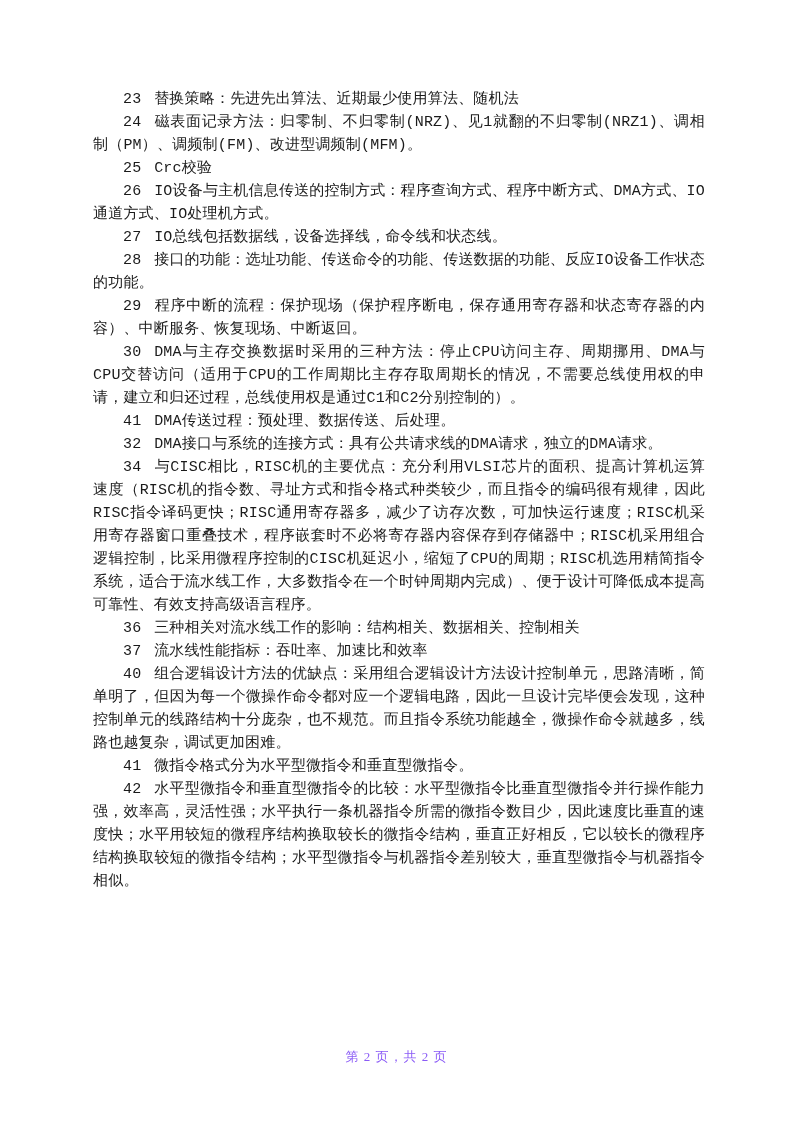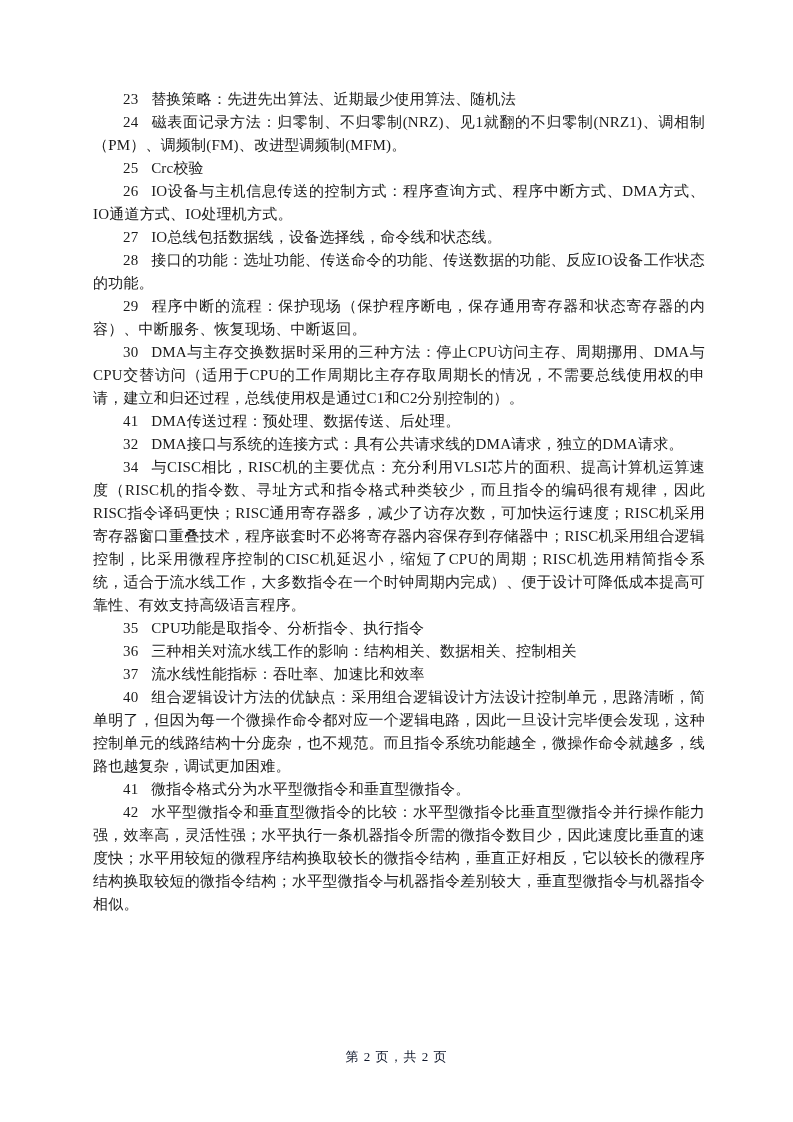--- a/index.html
+++ b/index.html
@@ -21,20 +21,21 @@
     width: 793px;
     height: 1122px;
     background: #ffffff;
     overflow: hidden;
   }
   .content {
     position: absolute;
     left: 93px;
     top: 88px;
     width: 612px;
+    font-family: Liberation Mono, monospace;
   }
   .para {
     margin: 0;
     font-size: 15px;
     line-height: 23px;
     text-align: justify;
     text-indent: 2em;
     letter-spacing: 0.2px;
   }
   .num {
@@ -43,41 +44,40 @@
     margin-right: 0.85em;
   }
   .footer {
     position: absolute;
     left: 0;
     top: 1048px;
     width: 793px;
     text-align: center;
     font-size: 13px;
     line-height: 18px;
-    color: #0f172a;
+    color: #8b5cf6;
     letter-spacing: 1px;
   }
 </style>
 </head>
 <body>
 
 <div class="page">
   <div class="content">
     <p class="para"><span class="num">23</span><span>替换策略：先进先出算法、近期最少使用算法、随机法</span></p>
     <p class="para"><span class="num">24</span><span>磁表面记录方法：归零制、不归零制(NRZ)、见1就翻的不归零制(NRZ1)、调相制（PM）、调频制(FM)、改进型调频制(MFM)。</span></p>
     <p class="para"><span class="num">25</span><span>Crc校验</span></p>
     <p class="para"><span class="num">26</span><span>IO设备与主机信息传送的控制方式：程序查询方式、程序中断方式、DMA方式、IO通道方式、IO处理机方式。</span></p>
     <p class="para"><span class="num">27</span><span>IO总线包括数据线，设备选择线，命令线和状态线。</span></p>
     <p class="para"><span class="num">28</span><span>接口的功能：选址功能、传送命令的功能、传送数据的功能、反应IO设备工作状态的功能。</span></p>
     <p class="para"><span class="num">29</span><span>程序中断的流程：保护现场（保护程序断电，保存通用寄存器和状态寄存器的内容）、中断服务、恢复现场、中断返回。</span></p>
     <p class="para"><span class="num">30</span><span>DMA与主存交换数据时采用的三种方法：停止CPU访问主存、周期挪用、DMA与CPU交替访问（适用于CPU的工作周期比主存存取周期长的情况，不需要总线使用权的申请，建立和归还过程，总线使用权是通过C1和C2分别控制的）。</span></p>
     <p class="para"><span class="num">41</span><span>DMA传送过程：预处理、数据传送、后处理。</span></p>
     <p class="para"><span class="num">32</span><span>DMA接口与系统的连接方式：具有公共请求线的DMA请求，独立的DMA请求。</span></p>
     <p class="para"><span class="num">34</span><span>与CISC相比，RISC机的主要优点：充分利用VLSI芯片的面积、提高计算机运算速度（RISC机的指令数、寻址方式和指令格式种类较少，而且指令的编码很有规律，因此RISC指令译码更快；RISC通用寄存器多，减少了访存次数，可加快运行速度；RISC机采用寄存器窗口重叠技术，程序嵌套时不必将寄存器内容保存到存储器中；RISC机采用组合逻辑控制，比采用微程序控制的CISC机延迟小，缩短了CPU的周期；RISC机选用精简指令系统，适合于流水线工作，大多数指令在一个时钟周期内完成）、便于设计可降低成本提高可靠性、有效支持高级语言程序。</span></p>
-    <p class="para"><span class="num">35</span><span>CPU功能是取指令、分析指令、执行指令</span></p>
     <p class="para"><span class="num">36</span><span>三种相关对流水线工作的影响：结构相关、数据相关、控制相关</span></p>
     <p class="para"><span class="num">37</span><span>流水线性能指标：吞吐率、加速比和效率</span></p>
     <p class="para"><span class="num">40</span><span>组合逻辑设计方法的优缺点：采用组合逻辑设计方法设计控制单元，思路清晰，简单明了，但因为每一个微操作命令都对应一个逻辑电路，因此一旦设计完毕便会发现，这种控制单元的线路结构十分庞杂，也不规范。而且指令系统功能越全，微操作命令就越多，线路也越复杂，调试更加困难。</span></p>
     <p class="para"><span class="num">41</span><span>微指令格式分为水平型微指令和垂直型微指令。</span></p>
     <p class="para"><span class="num">42</span><span>水平型微指令和垂直型微指令的比较：水平型微指令比垂直型微指令并行操作能力强，效率高，灵活性强；水平执行一条机器指令所需的微指令数目少，因此速度比垂直的速度快；水平用较短的微程序结构换取较长的微指令结构，垂直正好相反，它以较长的微程序结构换取较短的微指令结构；水平型微指令与机器指令差别较大，垂直型微指令与机器指令相似。</span></p>
   </div>
   <div class="footer">第 2 页，共 2 页</div>
 </div>
 
 </body></html>

